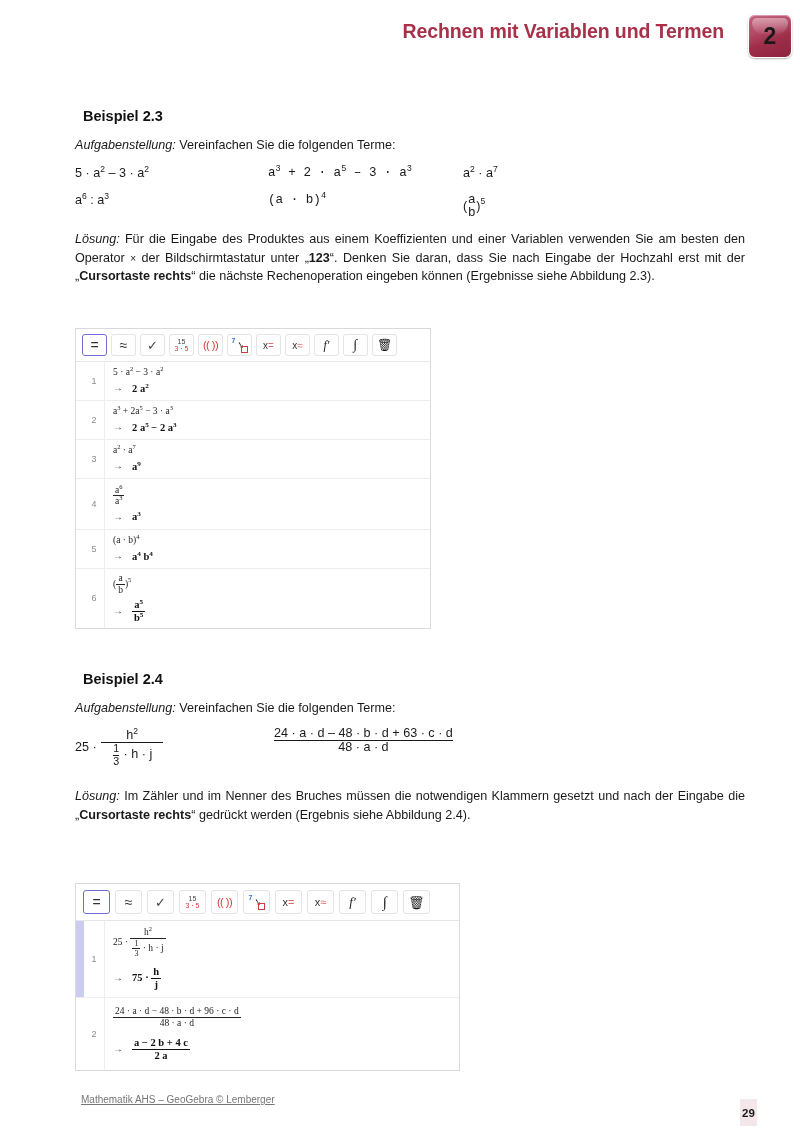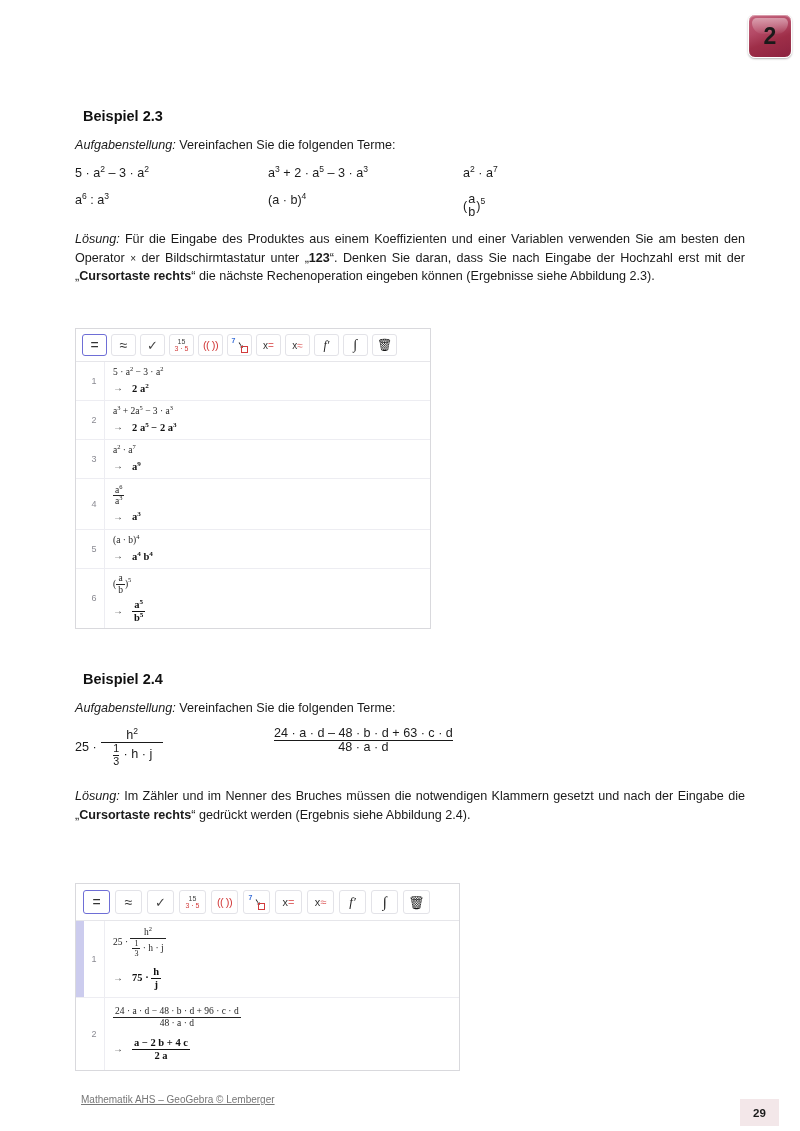--- a/index.html
+++ b/index.html
@@ -89,21 +89,21 @@
   .para-it { font-style: italic; }
   .para b { font-weight: bold; }
 
   
   .term-row {
     position: relative;
     height: 27px;
     font-size: 12.6px;
   }
   .term-col1 { position: absolute; left: 0; top: 0; }
-  .term-col2 { position: absolute; left: 193px; top: 0; }
+  .term-col2 { position: absolute; left: 193px; top: 0; font-family: Liberation Mono, monospace; }
   .term-col3 { position: absolute; left: 388px; top: 0; }
   sup { font-size: 0.68em; vertical-align: super; line-height: 0; }
 
   .inline-frac {
     display: inline-block;
     vertical-align: middle;
     text-align: center;
     line-height: 1.05;
     margin: 0 1px;
   }
@@ -246,35 +246,36 @@
     left: 81px;
     top: 1094px;
     font-size: 10px;
     color: #767676;
     text-decoration: underline;
   }
   .page-number-box {
     position: absolute;
     left: 740px;
     top: 1099px;
-    width: 39px;
+    width: 17px;
     height: 27px;
     background: #f3e7e9;
     display: flex;
     align-items: center;
     justify-content: center;
     font-size: 11.5px;
     font-weight: bold;
     color: #1a1a1a;
   }
 </style>
 </head>
 <body>
 
 <div class="page-header">
+  <div class="header-title">Rechnen mit Variablen und Termen</div>
   <div class="chapter-badge">
     <span class="chapter-badge-num">2</span>
   </div>
 </div>
 
 <div class="content" style="top:100px;">
 
   <div class="section-heading">Beispiel 2.3</div>
 
   <p class="para" style="margin-top:12px;">

